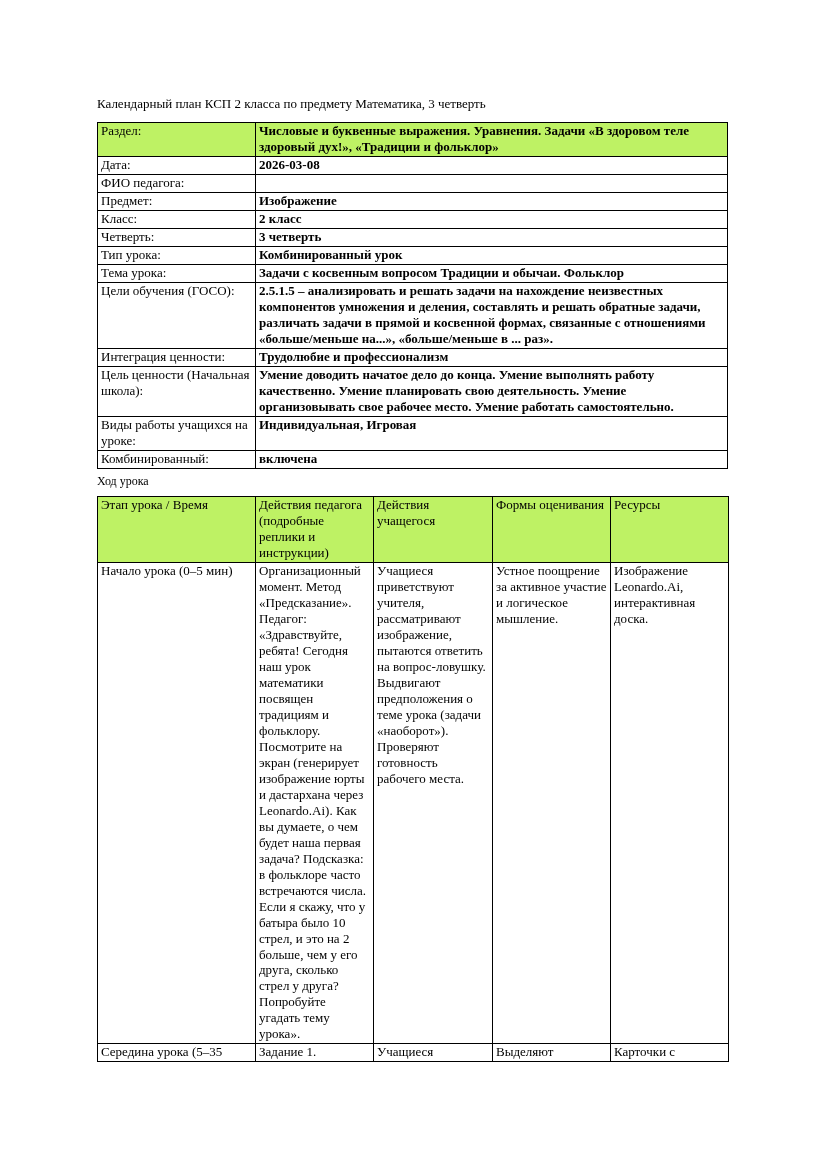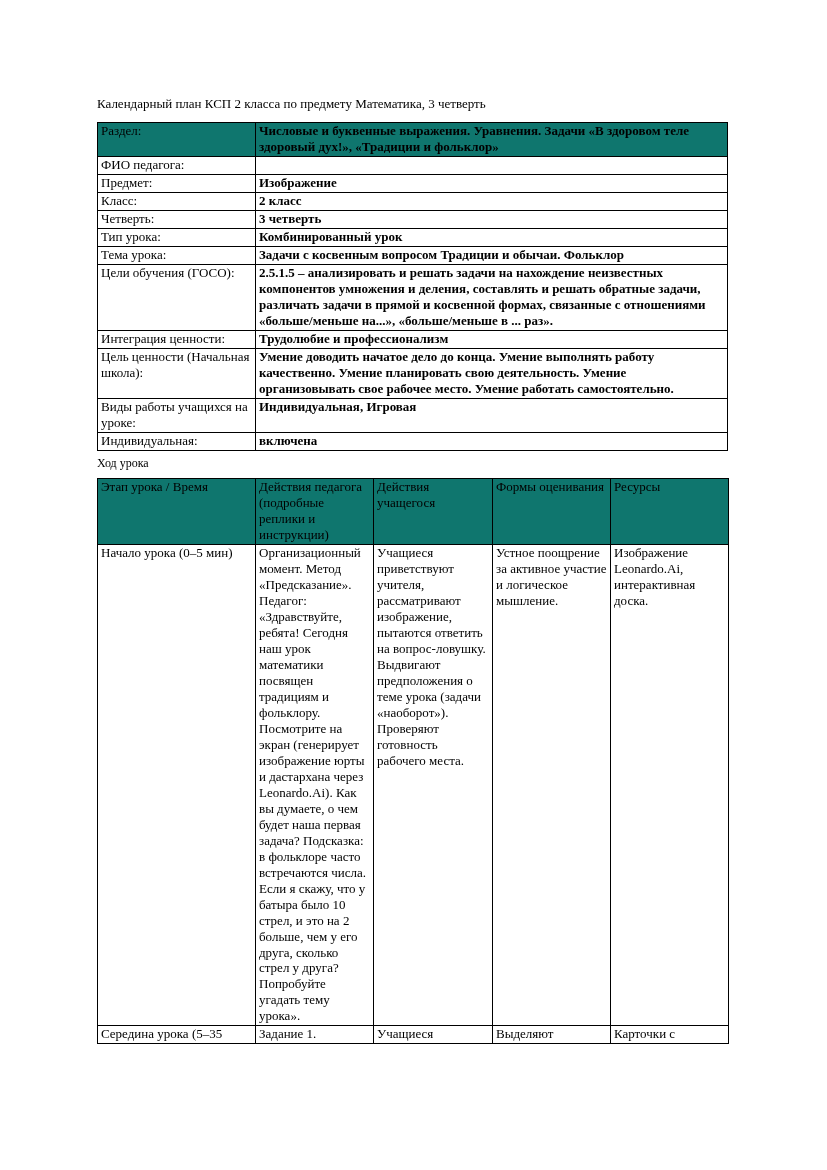--- a/index.html
+++ b/index.html
@@ -36,21 +36,21 @@
   td, th {
     border: 1px solid #000000;
     padding: 0px 3px 1px 3px;
     vertical-align: top;
     text-align: left;
     font-weight: normal;
     overflow: hidden;
     word-wrap: break-word;
   }
   tr.shaded td, thead th {
-    background: #0f766e;
+    background: #bef264;
   }
   .info-table .label-cell { width: 151px; }
   .info-table .value-cell { width: 465px; font-weight: bold; }
   .section-heading {
     font-size: 12px;
     line-height: 1.25;
     margin: 5px 0 7px 0;
     font-weight: normal;
   }
   .lesson-table col.c1 { width: 158px; }
@@ -65,20 +65,24 @@
 <div class="page">
   <div class="content">
 
     <p class="doc-title">Календарный план КСП 2 класса по предмету Математика, 3 четверть</p>
 
     <table class="info-table">
       <tbody id="info-body">
           <tr class="shaded">
     <td class="label-cell">Раздел:</td>
     <td class="value-cell">Числовые и буквенные выражения. Уравнения. Задачи «В здоровом теле здоровый дух!», «Традиции и фольклор»</td>
+  </tr>
+          <tr>
+    <td class="label-cell">Дата:</td>
+    <td class="value-cell">2026-03-08</td>
   </tr>
           <tr>
     <td class="label-cell">ФИО педагога:</td>
     <td class="value-cell"></td>
   </tr>
           <tr>
     <td class="label-cell">Предмет:</td>
     <td class="value-cell">Изображение</td>
   </tr>
           <tr>
@@ -107,21 +111,21 @@
   </tr>
           <tr>
     <td class="label-cell">Цель ценности (Начальная школа):</td>
     <td class="value-cell">Умение доводить начатое дело до конца. Умение выполнять работу качественно. Умение планировать свою деятельность. Умение организовывать свое рабочее место. Умение работать самостоятельно.</td>
   </tr>
           <tr>
     <td class="label-cell">Виды работы учащихся на уроке:</td>
     <td class="value-cell">Индивидуальная, Игровая</td>
   </tr>
           <tr>
-    <td class="label-cell">Индивидуальная:</td>
+    <td class="label-cell">Комбинированный:</td>
     <td class="value-cell">включена</td>
   </tr>
         </tbody>
     </table>
 
     <p class="section-heading">Ход урока</p>
 
     <table class="lesson-table">
       <colgroup>
         <col class="c1">

